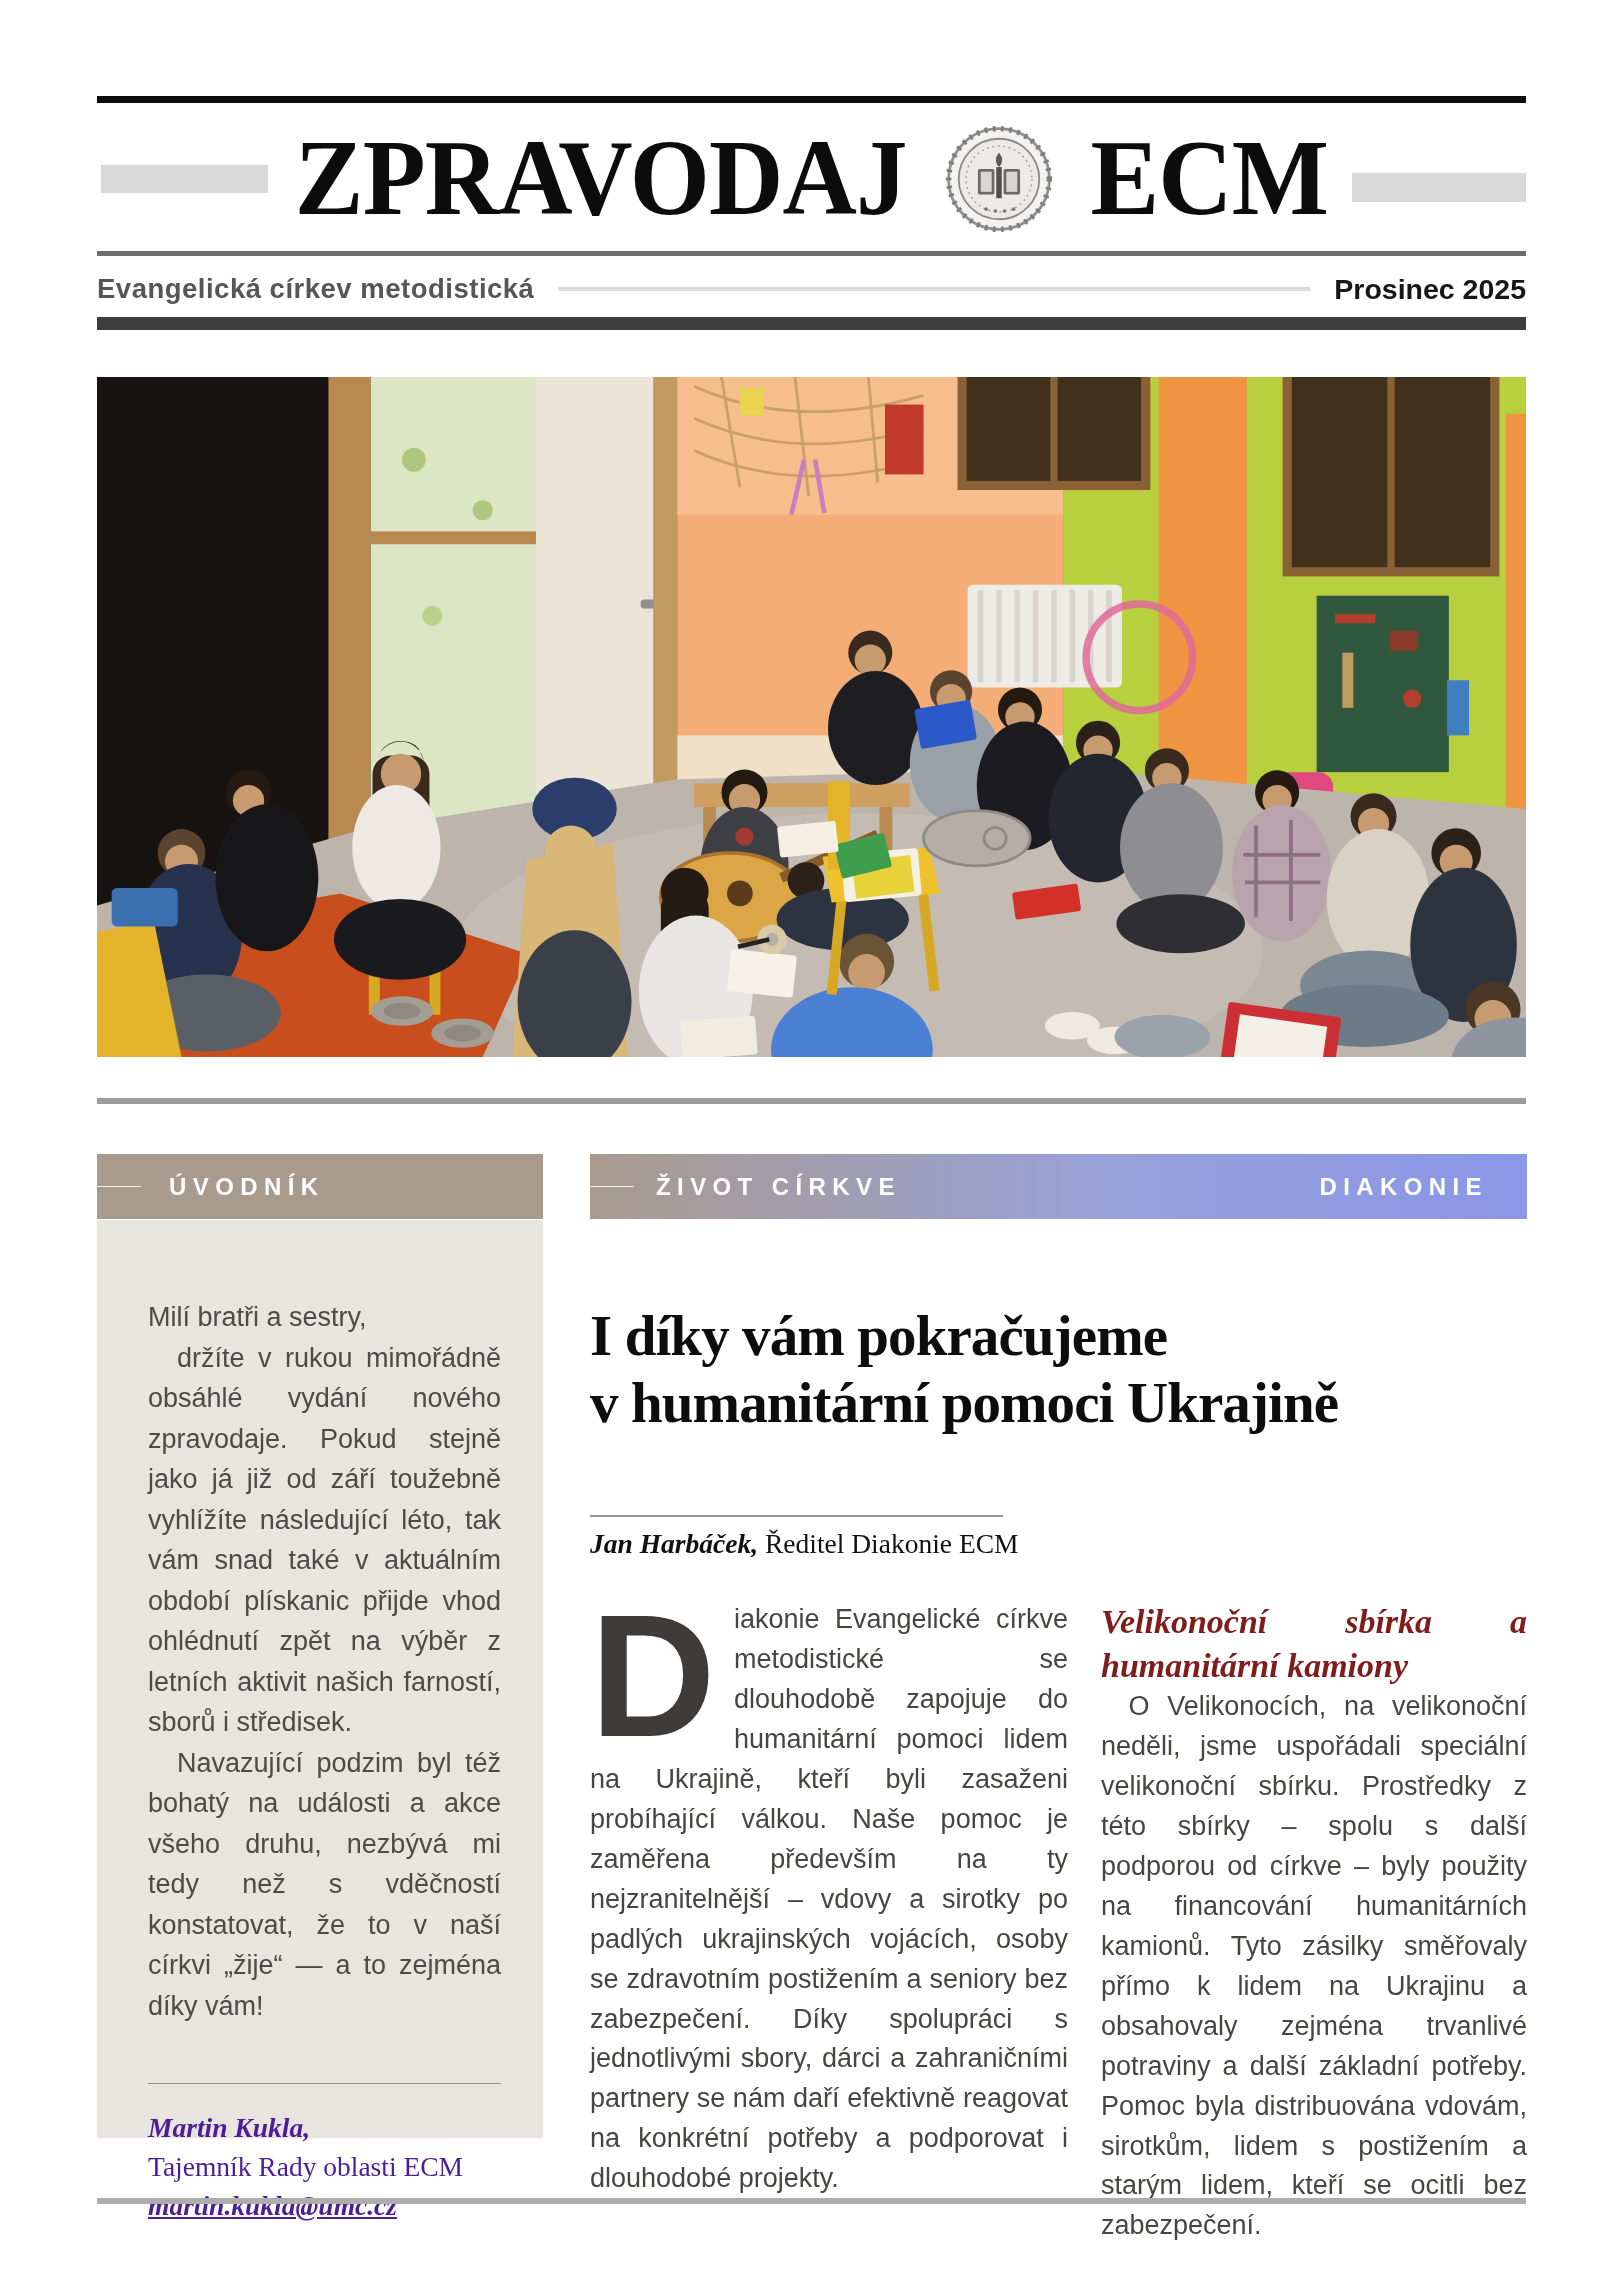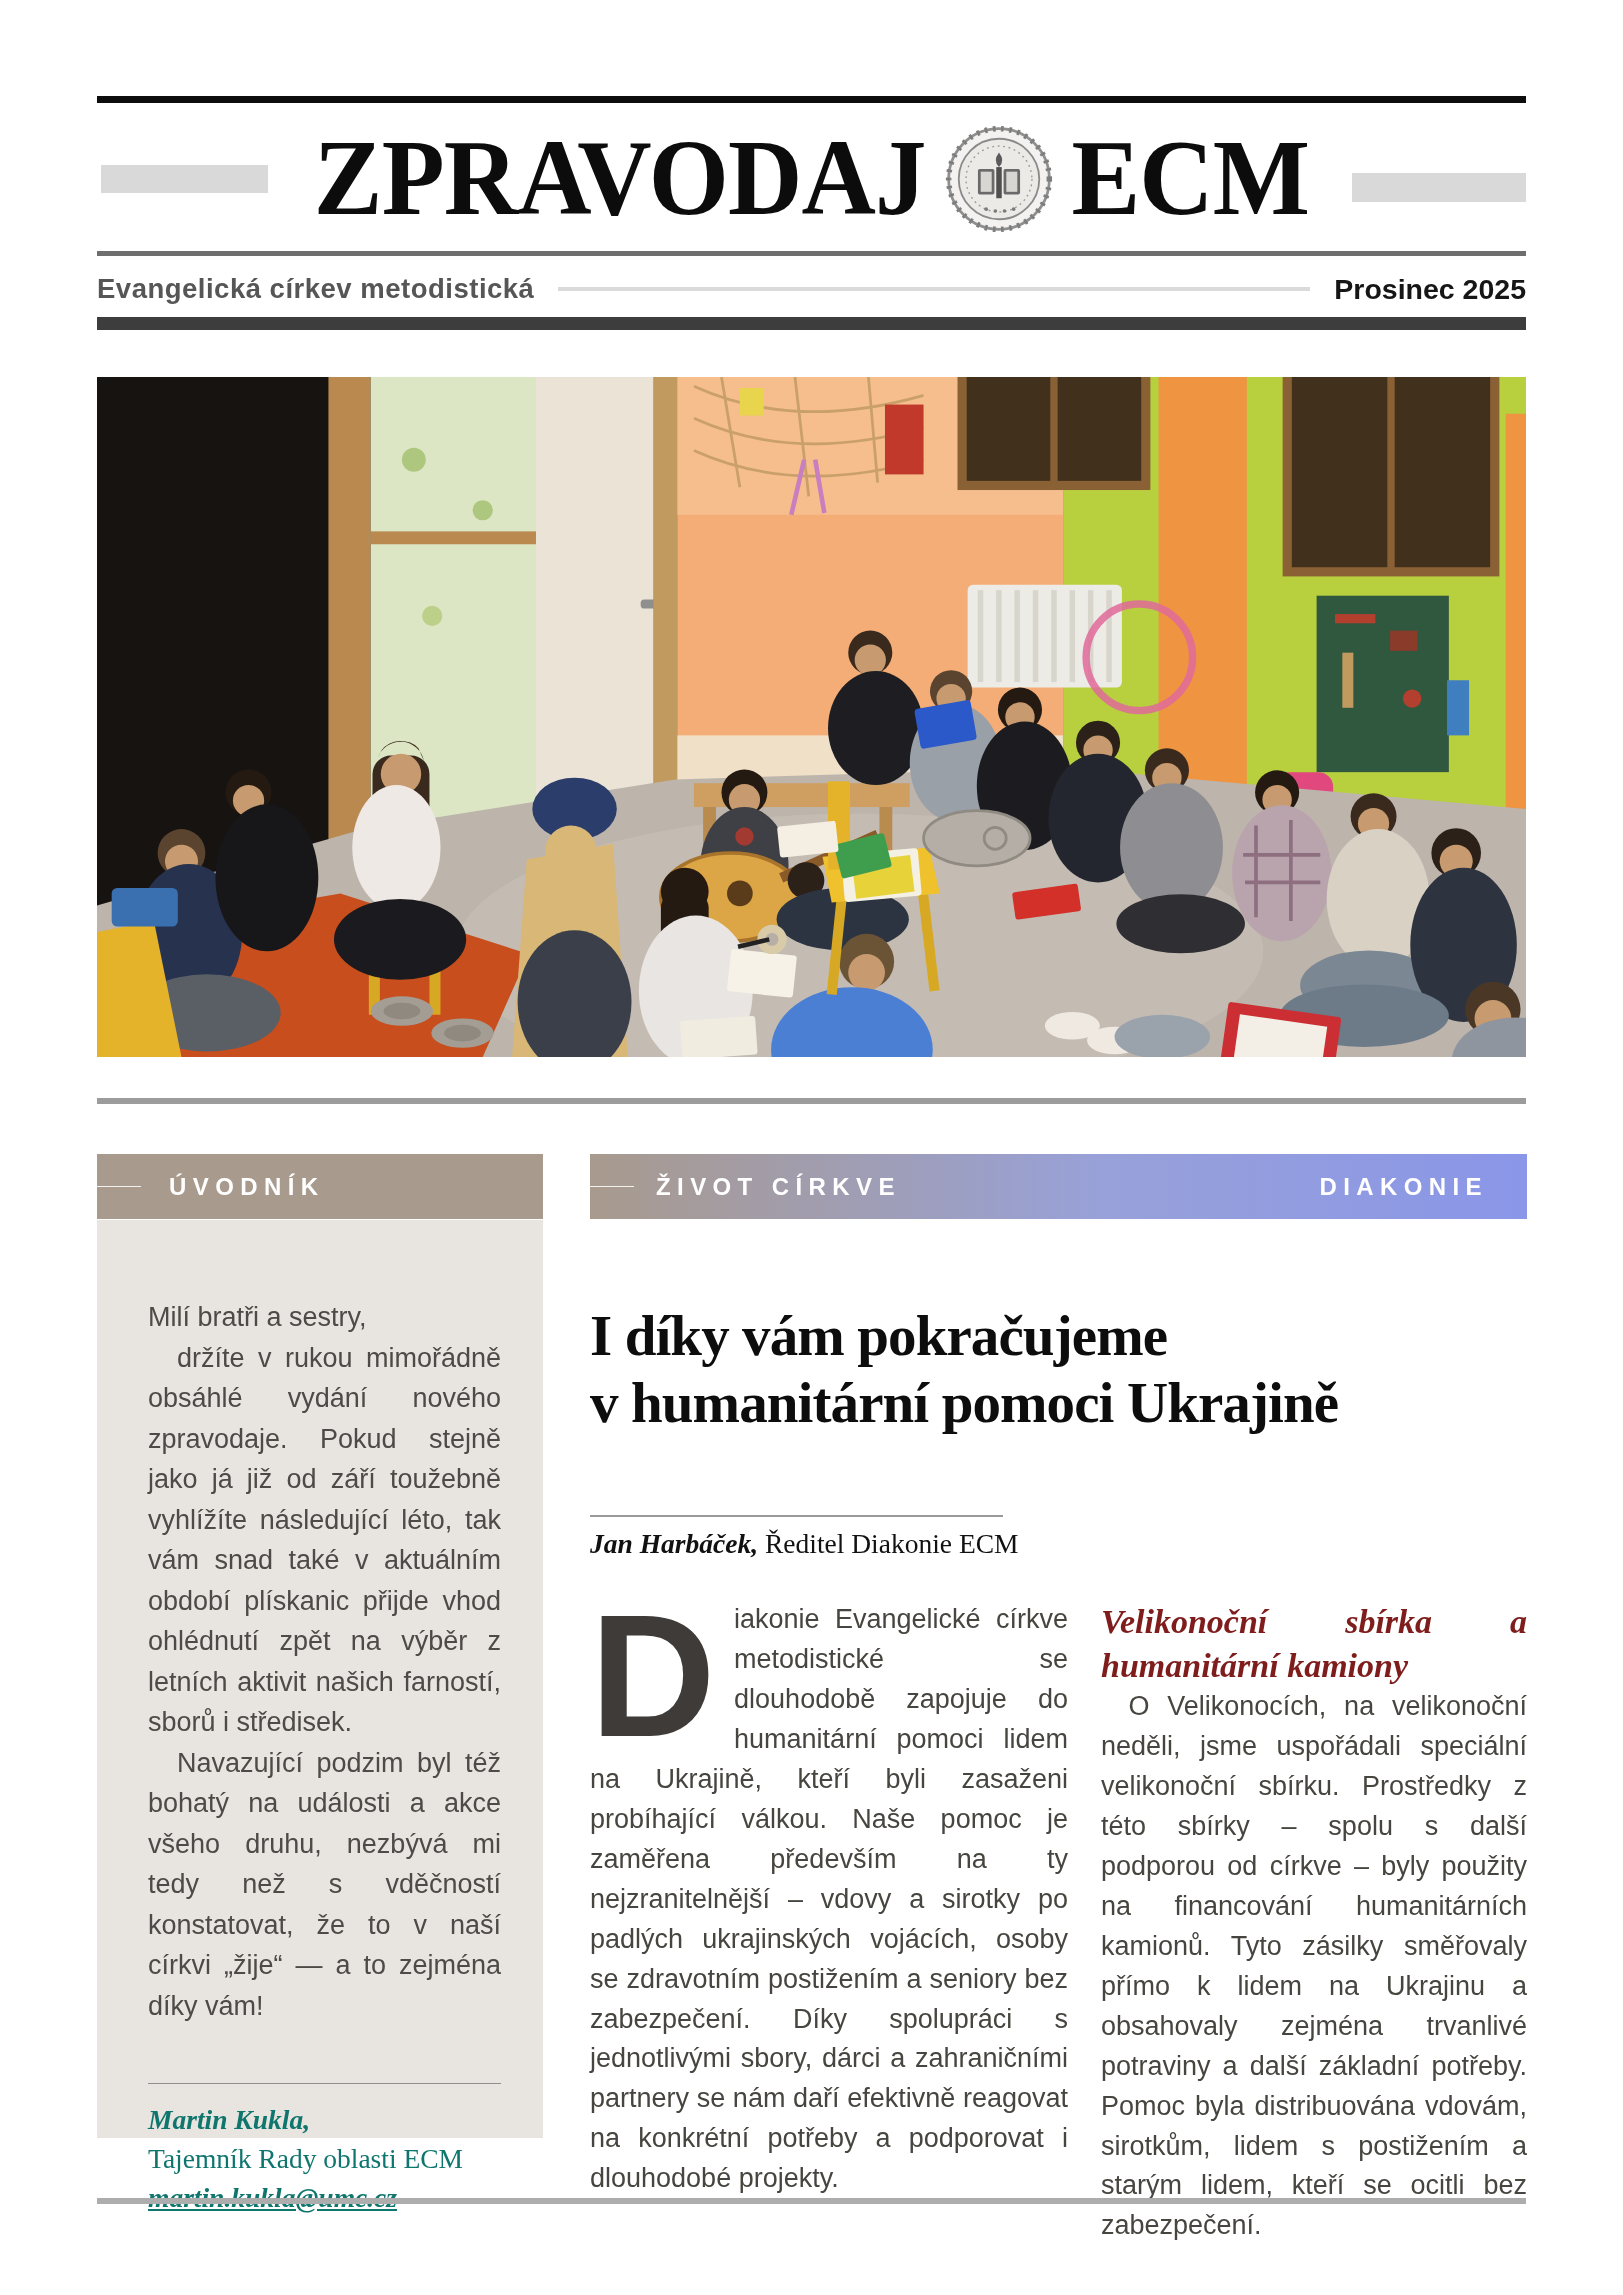--- a/index.html
+++ b/index.html
@@ -2,21 +2,21 @@
 <html lang="cs" style="font-size:14.7px"><head>
 <meta charset="utf-8">
 <style>
   html,body{margin:0;padding:0;background:#ffffff;}
   .page{position:relative;width:1624px;height:2296px;background:#ffffff;overflow:hidden;
         font-family:"Liberation Sans",sans-serif;}
   .abs{position:absolute;}
 
   
   .rule-top{left:97px;top:96px;width:1429px;height:7.3px;background:#0d0d0d;}
-  .masthead{left:97px;top:112px;width:1429px;height:133px;display:flex;align-items:center;justify-content:center;gap:19px;}
+  .masthead{left:97px;top:112px;width:1429px;height:133px;display:flex;align-items:center;justify-content:center;gap:38px;}
   .mast-title{font-family:"Liberation Serif",serif;font-weight:bold;font-size:103px;color:#0c0c0c;
               letter-spacing:-0.9px;line-height:1;transform:scaleY(1.04);}
   .side-bar{background:#d9d9d9;}
   .bar-left{left:101px;top:165px;width:167px;height:27.5px;}
   .bar-right{left:1352px;top:173px;width:174px;height:28.5px;}
   .logo-wrap{width:108px;height:108px;flex:0 0 auto;}
 
   .rule-gray{left:97px;top:251px;width:1429px;height:4.6px;background:#6e6e6e;}
   .subheader{left:97px;top:268px;width:1429px;height:42px;display:flex;align-items:center;}
   .sub-left{font-size:27.5px;font-weight:bold;color:#565656;letter-spacing:0.5px;white-space:nowrap;}
@@ -45,21 +45,21 @@
   .sec-spacer{flex:1;}
   .sec-right-label{padding-right:39px;}
 
   
   .editorial{left:97px;top:1220px;width:446px;height:918px;background:#e8e4df;
              box-sizing:border-box;padding:77px 42px 16px 51px;color:#4d4a47;}
   .editorial p{margin:0;font-size:27px;line-height:1.5;text-align:justify;}
   .editorial .salutation{text-align:left;}
   .editorial .indent{text-indent:29px;}
   .sig-rule{margin-top:57px;width:100%;height:0.9px;background:#8f8f8f;}
-  .sig{font-family:"Liberation Serif",serif;font-size:27.5px;line-height:1.42;color:#0f766e;margin-top:16px;}
+  .sig{font-family:"Liberation Serif",serif;font-size:27.5px;line-height:1.42;color:#4c1d95;margin-top:24px;}
   .sig-name{font-weight:bold;font-style:italic;}
   .sig-email{font-weight:bold;font-style:italic;text-decoration:underline;}
 
   
   .headline{left:590px;top:1302px;width:937px;font-family:"Liberation Serif",serif;
             font-weight:bold;font-size:57px;line-height:1.18;color:#0d0d0d;letter-spacing:-0.9px;}
   .byline-rule{left:590px;top:1515px;width:413px;height:1.8px;background:#9a9a9a;}
   .byline{left:590px;top:1528px;width:937px;font-family:"Liberation Serif",serif;font-size:27.5px;color:#111111;}
   .byline .name{font-weight:bold;font-style:italic;}
   .article-body{left:590px;top:1600px;width:937px;display:grid;grid-template-columns:478px 426px;column-gap:33px;

